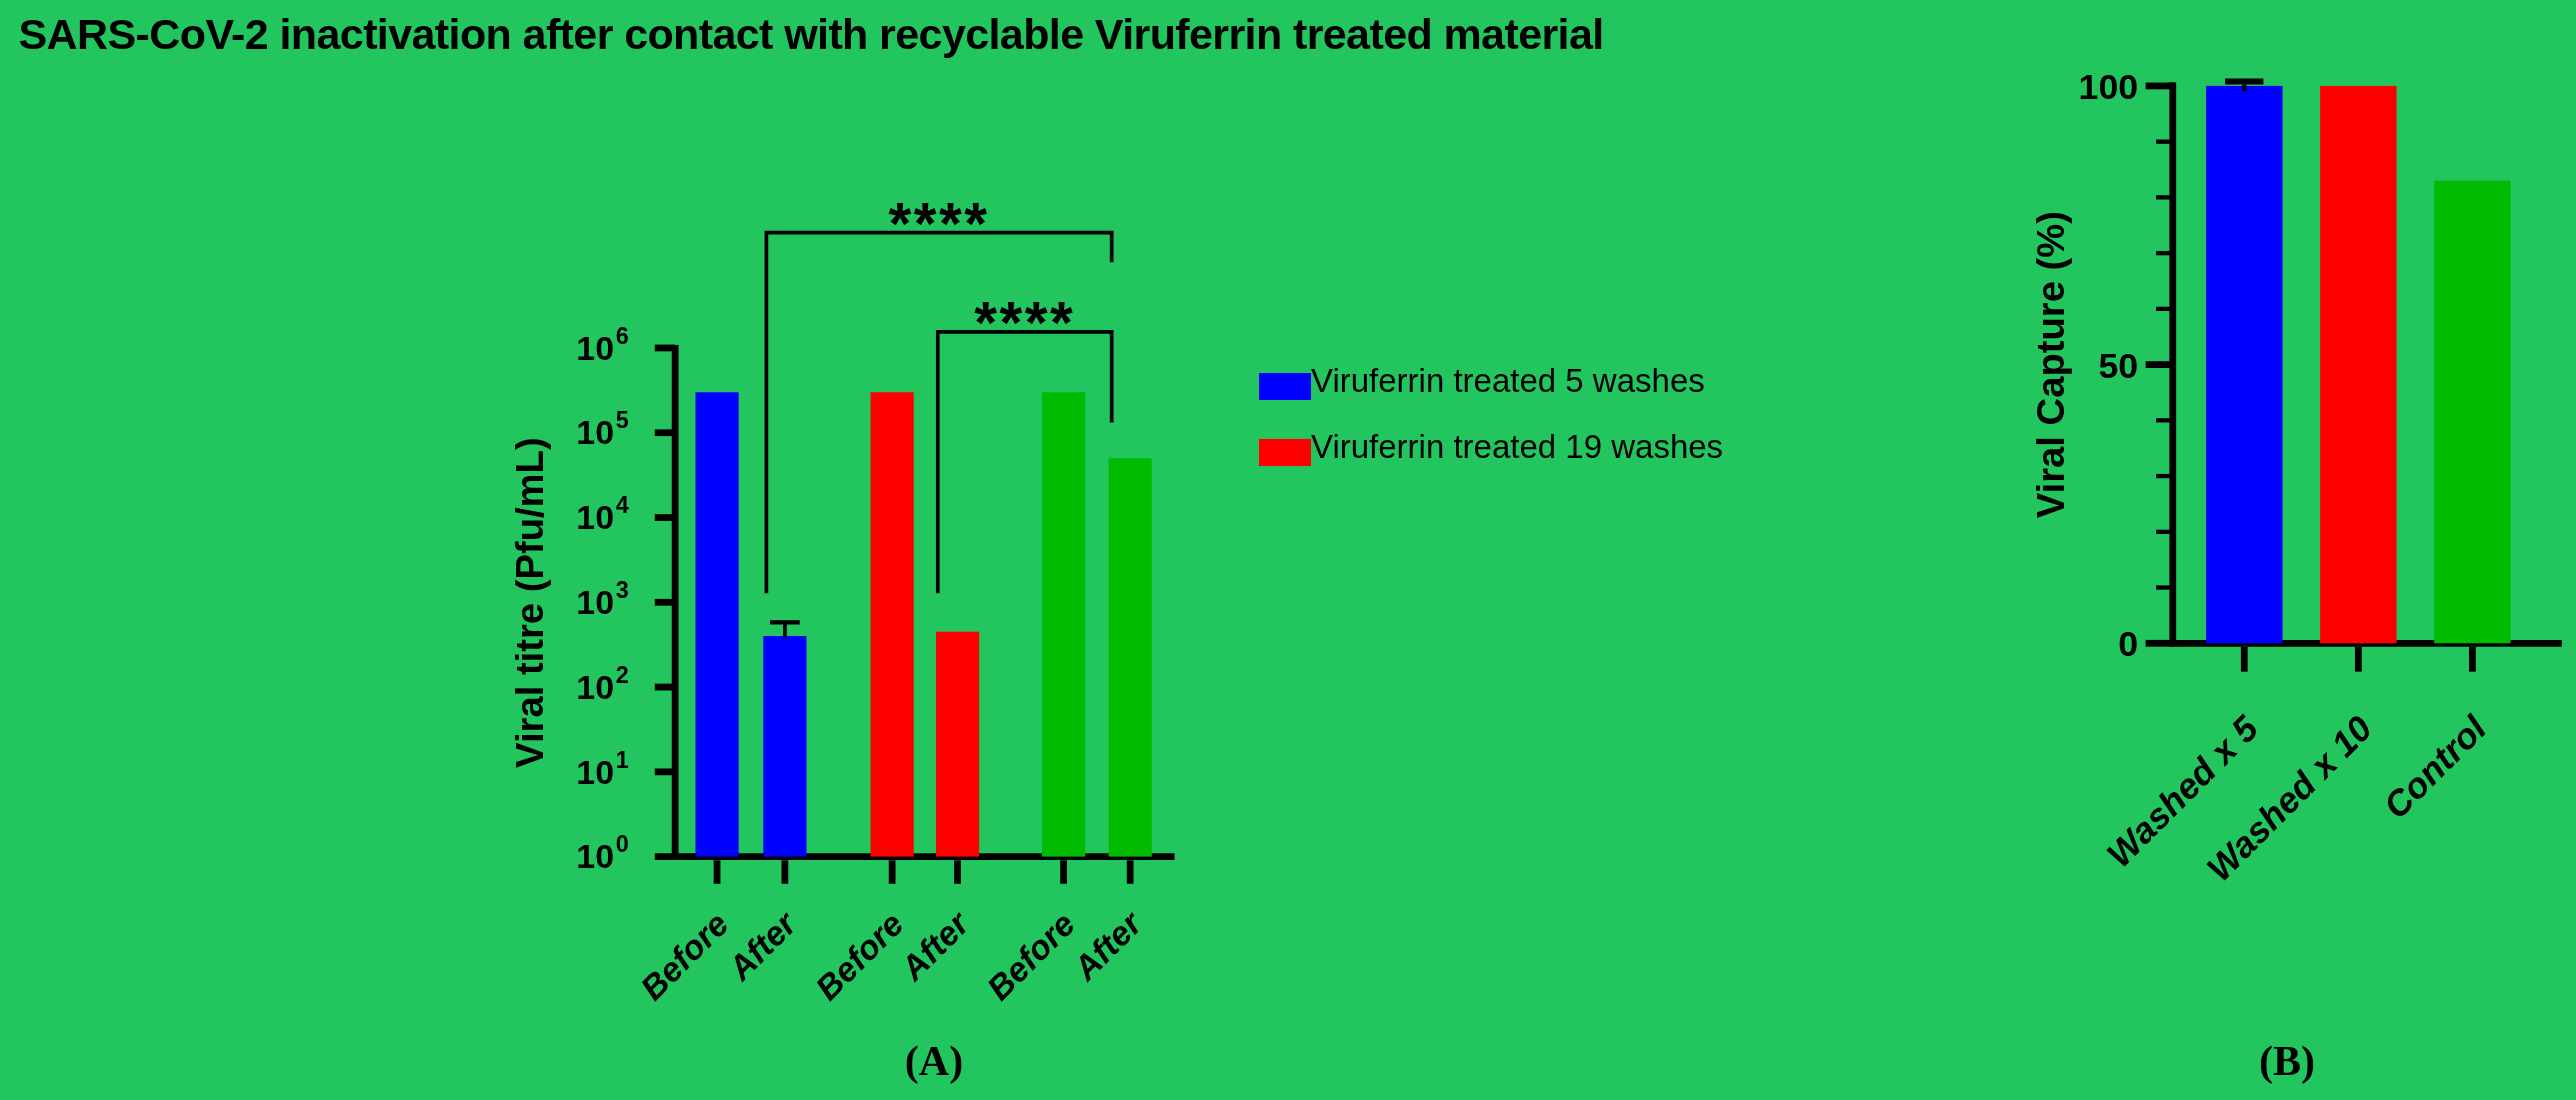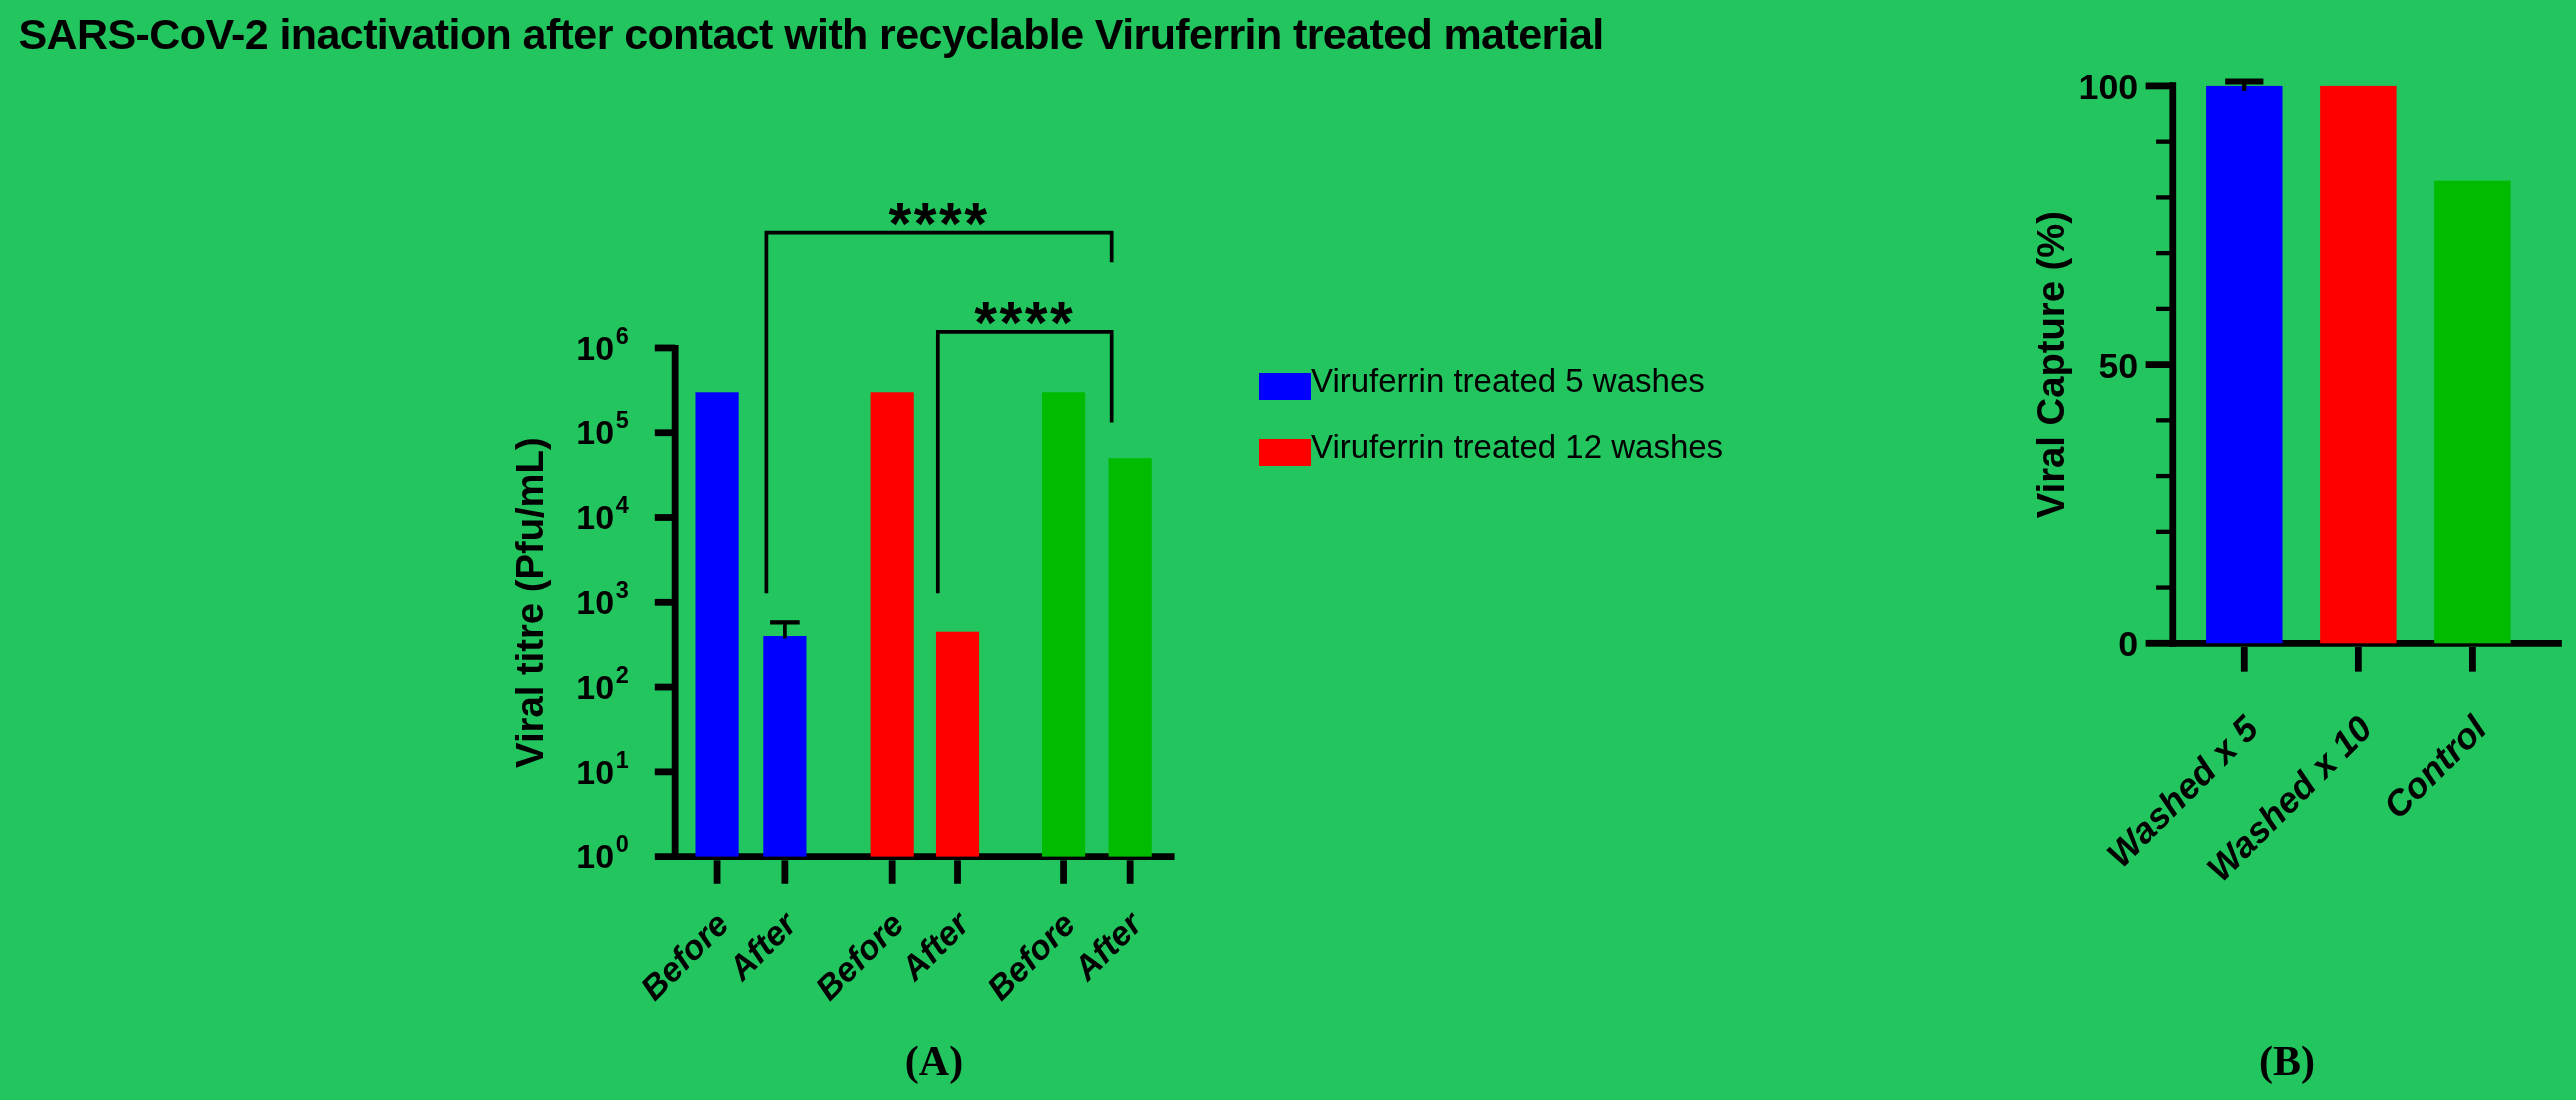--- a/index.html
+++ b/index.html
@@ -113,21 +113,21 @@
       <text fill="#000" x="3348" y="591" text-anchor="middle" font-size="62" font-weight="bold" font-family="&quot;Liberation Sans&quot;, sans-serif" transform="rotate(-90 3348 591)">Viral Capture (%)</text>
     </svg>
 
   <div class="legend">
     <div class="legend-row">
       <div class="swatch" style="background: rgb(0, 0, 255);"></div>
       <div class="legend-label">Viruferrin treated 5 washes</div>
     </div>
     <div class="legend-row">
       <div class="swatch" style="background: rgb(255, 0, 0);"></div>
-      <div class="legend-label">Viruferrin treated 12 washes</div>
+      <div class="legend-label">Viruferrin treated 19 washes</div>
     </div>
   </div>
 
   <div class="panel-letter" id="plA">(A)</div>
   <div class="panel-letter" id="plB">(B)</div>
 
 </div>
 
 
 </body></html>

